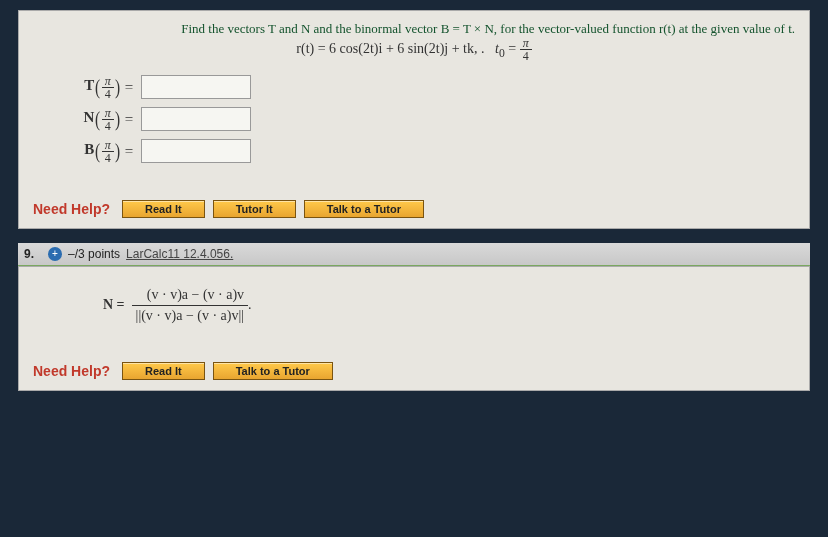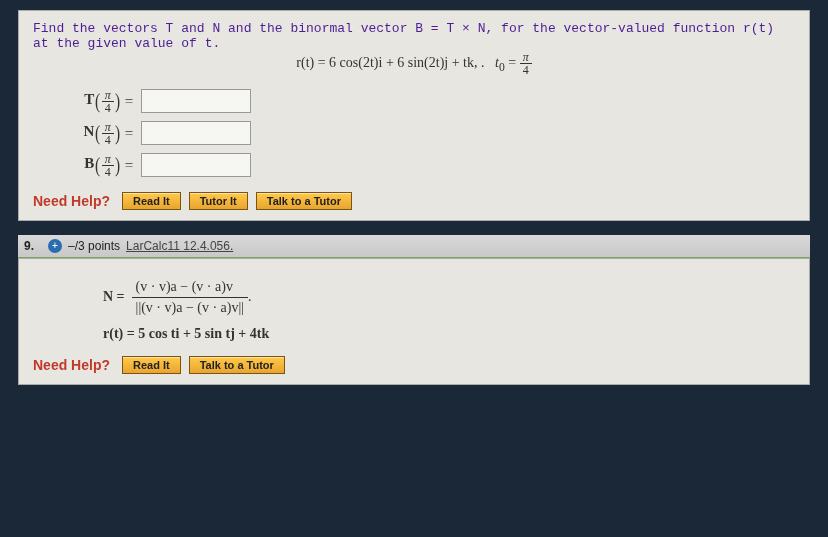--- a/index.html
+++ b/index.html
@@ -52,52 +52,52 @@
       border: 1px solid #999;
       background: #f6f6f2;
       width: 110px;
       height: 24px;
       margin-left: 8px;
     }
     .need-help-row {
       display: flex;
       align-items: center;
       gap: 8px;
-      margin-top: 14px;
+      margin-top: 36px;
     }
     .need-help-label {
       color: #c1392b;
       font-weight: bold;
       font-size: 14px;
       margin-right: 4px;
     }
     .help-btn {
       display: inline-block;
       background: linear-gradient(#ffc94a, #e8a530);
       border: 1px solid #7a5410;
-      padding: 2px 10px;
+      padding: 2px 22px;
       font-size: 11px;
       font-weight: bold;
       color: #222;
       cursor: pointer;
       box-shadow: inset 0 1px 0 rgba(255,255,255,.5);
     }
     .formula-block {
       font-family: 'Times New Roman', serif;
       font-size: 14px;
       margin: 8px 0 4px 70px;
     }
-    .big-frac { display:inline-block; text-align:left; vertical-align:middle;}
+    .big-frac { display:inline-block; text-align:right; vertical-align:middle;}
     .big-frac .num { display:block; border-bottom:1px solid #333; padding:2px 4px;}
     .big-frac .den { display:block; padding:2px 4px;}
     .norm-bar::before { content:"||"; }
     .norm-bar::after { content:"||"; }
     .answer-box-sm { width: 100px; height: 20px; }
     .indent { margin-left: 24px; }
-    .prompt-text { font-family: Liberation Mono, monospace; font-size: 13px; color: #4c1d95; }
+    .prompt-text { font-family: Liberation Serif, serif; font-size: 13px; color: #14532d; text-align: right; }
   </style>
 </head>
 <body>
 
 <div class="question-body">
   <div class="prompt-text">Find the vectors T and N and the binormal vector B = T × N, for the vector-valued function r(t) at the given value of t.</div>
   <div class="eq-center">
     <span>r(t) = 6 cos(2t)i + 6 sin(2t)j + tk, .</span>
     &nbsp;
     <i><span>t</span></i><sub>0</sub><span> = </span>
@@ -149,23 +149,20 @@
 <div class="question-body">
 
   <div class="formula-block">
     <b>N =</b>&nbsp;
     <span class="big-frac">
       <span class="num">(v · v)a − (v · a)v</span>
       <span class="den"><span class="norm-bar">(v · v)a − (v · a)v</span></span>
     </span>.
   </div>
 
-  <div class="formula-block">
-    <b><span>r(t) = 5 cos ti + 5 sin tj + 4tk</span></b>
-  </div>
 
 
   <div class="need-help-row">
     <span class="need-help-label">Need Help?</span>
     <span class="help-btn">Read It</span>
     <span class="help-btn">Talk to a Tutor</span>
   </div>
 </div>
 
 </body></html>

